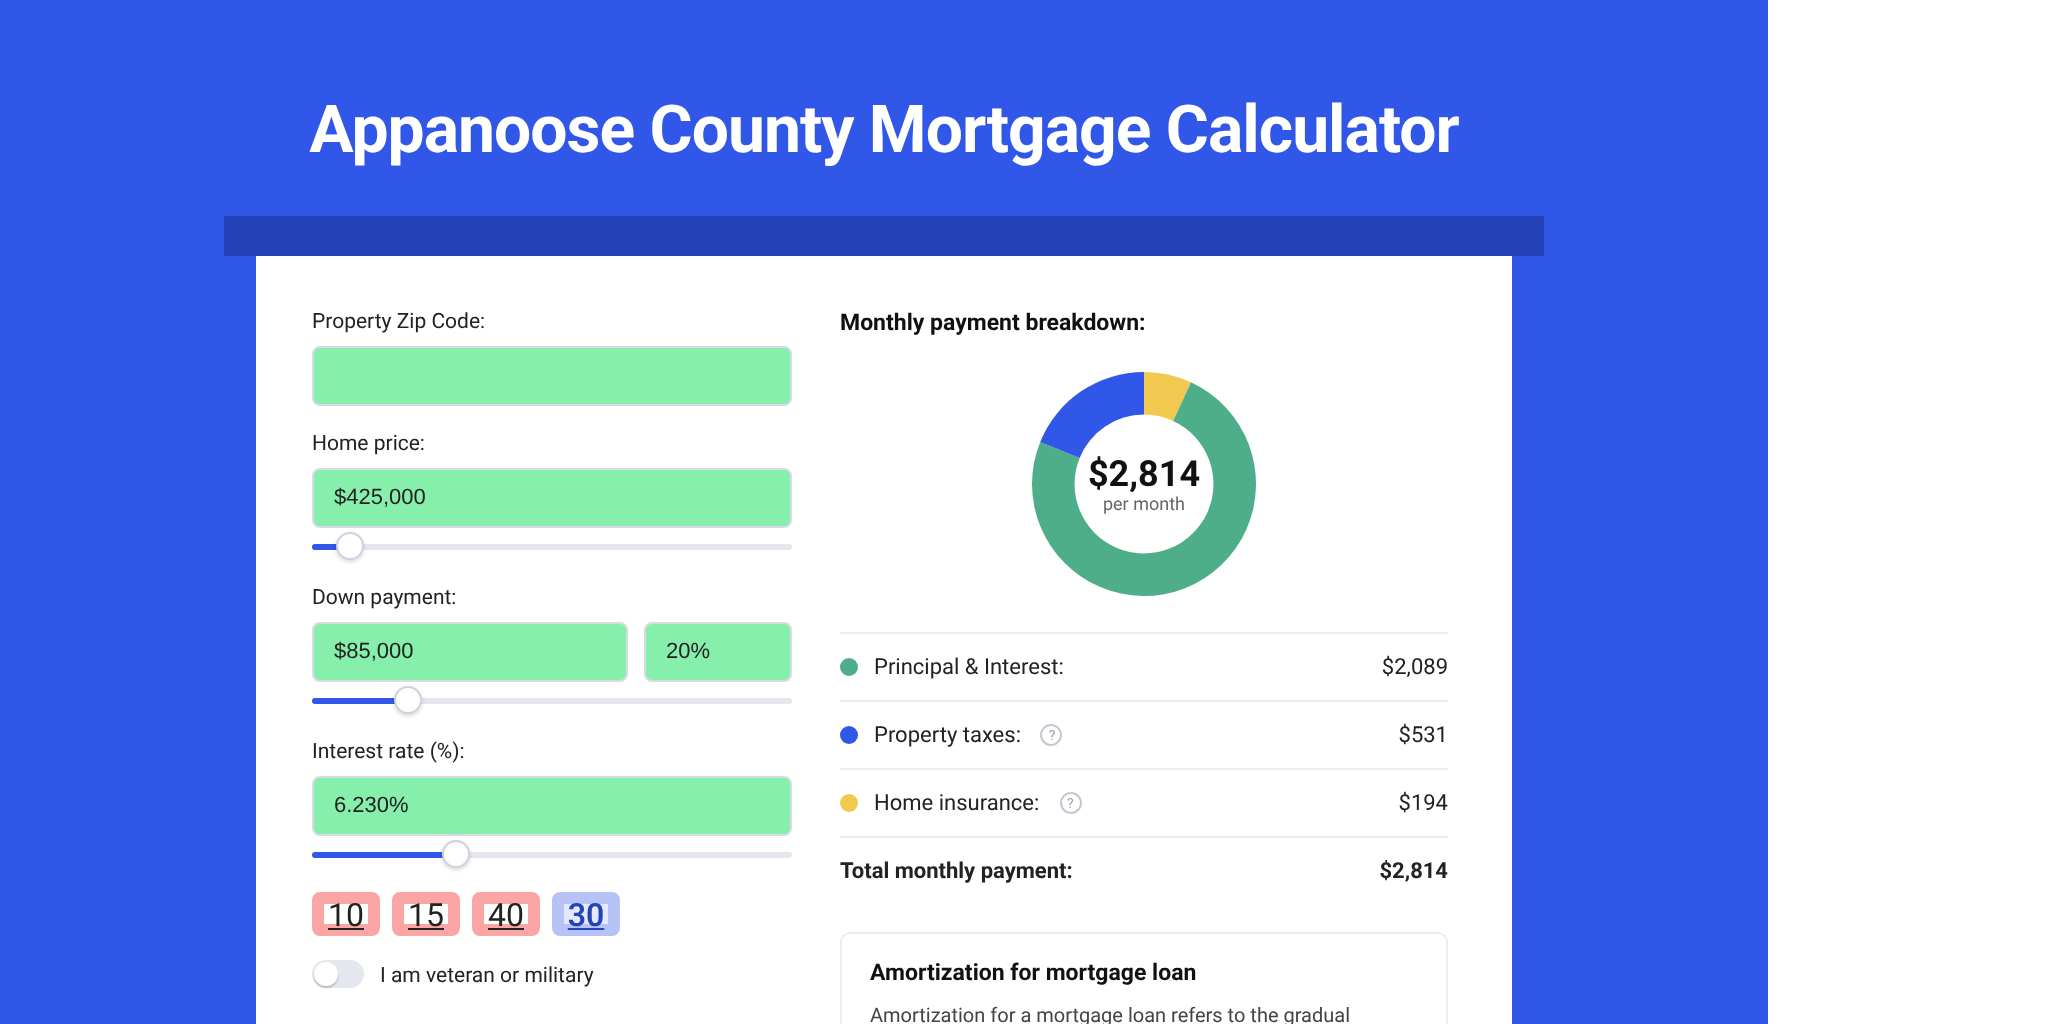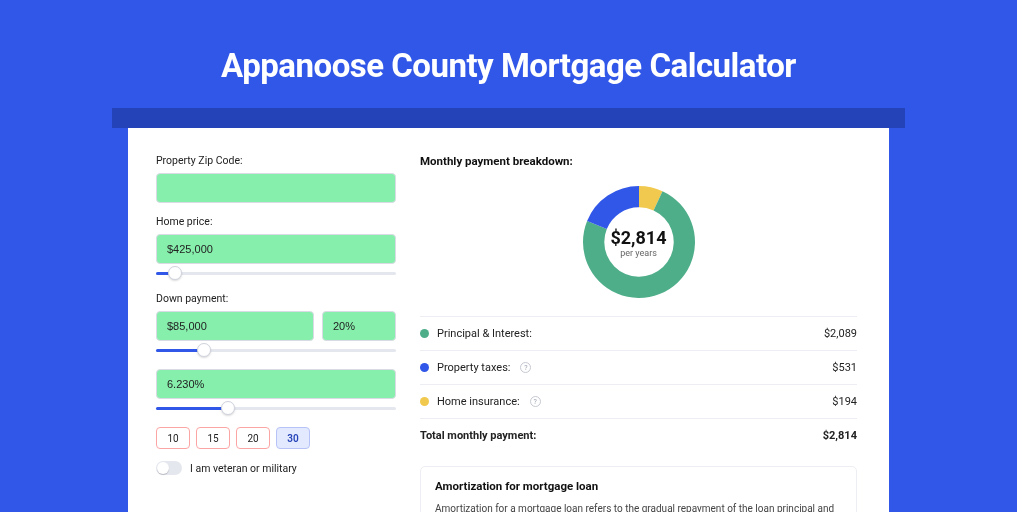--- a/index.html
+++ b/index.html
@@ -1,18 +1,18 @@
 <!DOCTYPE html>
 <html><head>
 <meta charset="utf-8">
 <style>
   * { box-sizing: border-box; margin: 0; padding: 0; }
   html, body { width: 1024px; height: 512px; overflow: hidden; font-family: -apple-system, BlinkMacSystemFont, "Segoe UI", Roboto, Helvetica, Arial, sans-serif; }
   .stage {
-    width: 1017px; height: 512px;
+    width: 884px; height: 512px;
     background: #3157e8;
     position: relative;
   }
   .title {
     text-align: center;
     color: #fff;
     font-weight: 700;
     font-size: 33px;
     padding-top: 46px;
     letter-spacing: -0.5px;
@@ -46,23 +46,24 @@
   .slider-wrap { position: relative; height: 12px; margin-top: 4px; }
   .slider-track { position:absolute; left:0; right:0; top:4px; height:3px; background:#e5e7ef; border-radius:2px; }
   .slider-fill  { position:absolute; left:0; top:4px; height:3px; background:#3157e8; border-radius:2px; }
   .slider-knob  { position:absolute; top:-2px; width:14px; height:14px; border-radius:50%; background:#fff; border:1px solid #d0d3dd; box-shadow:0 1px 2px rgba(0,0,0,.15); transform:translateX(-50%); }
   .row { display:flex; gap:8px; }
   .row .col1 { flex: 1; }
   .row .col2 { width: 74px; }
   .group { margin-bottom: 12px; }
   .period-btns { display:flex; gap:6px; }
   .pbtn {
-    width:34px; height:22px; border:1px solid #fca5a5; border-radius:4px;
-    background:#fff; font-size:10px; color:#222; display:flex; align-items:center; justify-content:center;
+    width:34px; height:22px; border:6px solid #fca5a5; border-radius:4px;
+    background:#fff; font-size:16px; color:#222; display:flex; align-items:center; justify-content:center;
     cursor:pointer;
+    text-decoration:underline;
   }
   .pbtn.sel { background:#e3e9ff; border-color:#b7c3f7; color:#2543b8; font-weight:600; }
   .toggle-row { display:flex; align-items:center; gap:8px; margin-top:10px; }
   .toggle {
     width:26px; height:14px; border-radius:8px; background:#e5e7ef; position:relative;
   }
   .toggle::after{
     content:""; position:absolute; left:1px; top:1px; width:12px; height:12px; border-radius:50%; background:#fff; box-shadow:0 1px 1px rgba(0,0,0,.2);
   }
   .toggle-lbl { font-size:10.5px; color:#222;text-align:center; }
@@ -129,33 +130,34 @@
           <div class="col2"><input class="field" value="20%" style=""></div>
         </div>
         <div class="slider-wrap">
           <div class="slider-track"></div>
           <div class="slider-fill" id="fill-down" style="width: 20%;"></div>
           <div class="slider-knob" id="knob-down" style="left: 20%;"></div>
         </div>
       </div>
 
       <div class="group">
+        <label class="lbl">Interest rate (%):</label>
         <input class="field" value="6.230%" style="">
         <div class="slider-wrap">
           <div class="slider-track"></div>
           <div class="slider-fill" id="fill-rate" style="width: 30%;"></div>
           <div class="slider-knob" id="knob-rate" style="left: 30%;"></div>
         </div>
       </div>
 
       <div class="group">
         <div class="period-btns" id="period-btns">
             <div class="pbtn">10</div>
             <div class="pbtn">15</div>
-            <div class="pbtn">20</div>
+            <div class="pbtn">40</div>
             <div class="pbtn sel">30</div>
           </div>
       </div>
 
       <div class="toggle-row">
         <div class="toggle"></div>
         <span class="toggle-lbl">I am veteran or military</span>
       </div>
 
     </div>
@@ -166,21 +168,21 @@
 
       <div class="donut-wrap">
         <div class="donut">
           <svg id="donut-svg" viewBox="0 0 120 120" width="120" height="120">
               <path d="M 60 4 A 56 56 0 0 1 83.50596307197094 9.172156252117695 L 74.57369710462198 28.486736876312975 A 34.72 34.72 0 0 0 60 25.28 Z" fill="#f0c94e"></path>
               <path d="M 83.50596307197094 9.172156252117695 A 56 56 0 1 1 8.102722421565979 38.960214355964325 L 27.82368790137091 46.95533290069788 A 34.72 34.72 0 1 0 74.57369710462198 28.486736876312975 Z" fill="#4fae8a"></path>
               <path d="M 8.102722421565979 38.960214355964325 A 56 56 0 0 1 60.00000000000004 4 L 60.00000000000002 25.28 A 34.72 34.72 0 0 0 27.82368790137091 46.95533290069788 Z" fill="#3157e8"></path>
             </svg>
           <div class="donut-center">
             <div class="big">$2,814</div>
-            <div class="sm">per years</div>
+            <div class="sm">per month</div>
           </div>
         </div>
       </div>
 
       <div class="legend" id="legend">
           <div class="lrow">
             <div class="lleft">
               <span class="dot" style="background: rgb(79, 174, 138);"></span>
               <span>Principal &amp; Interest:</span>
             </div>

